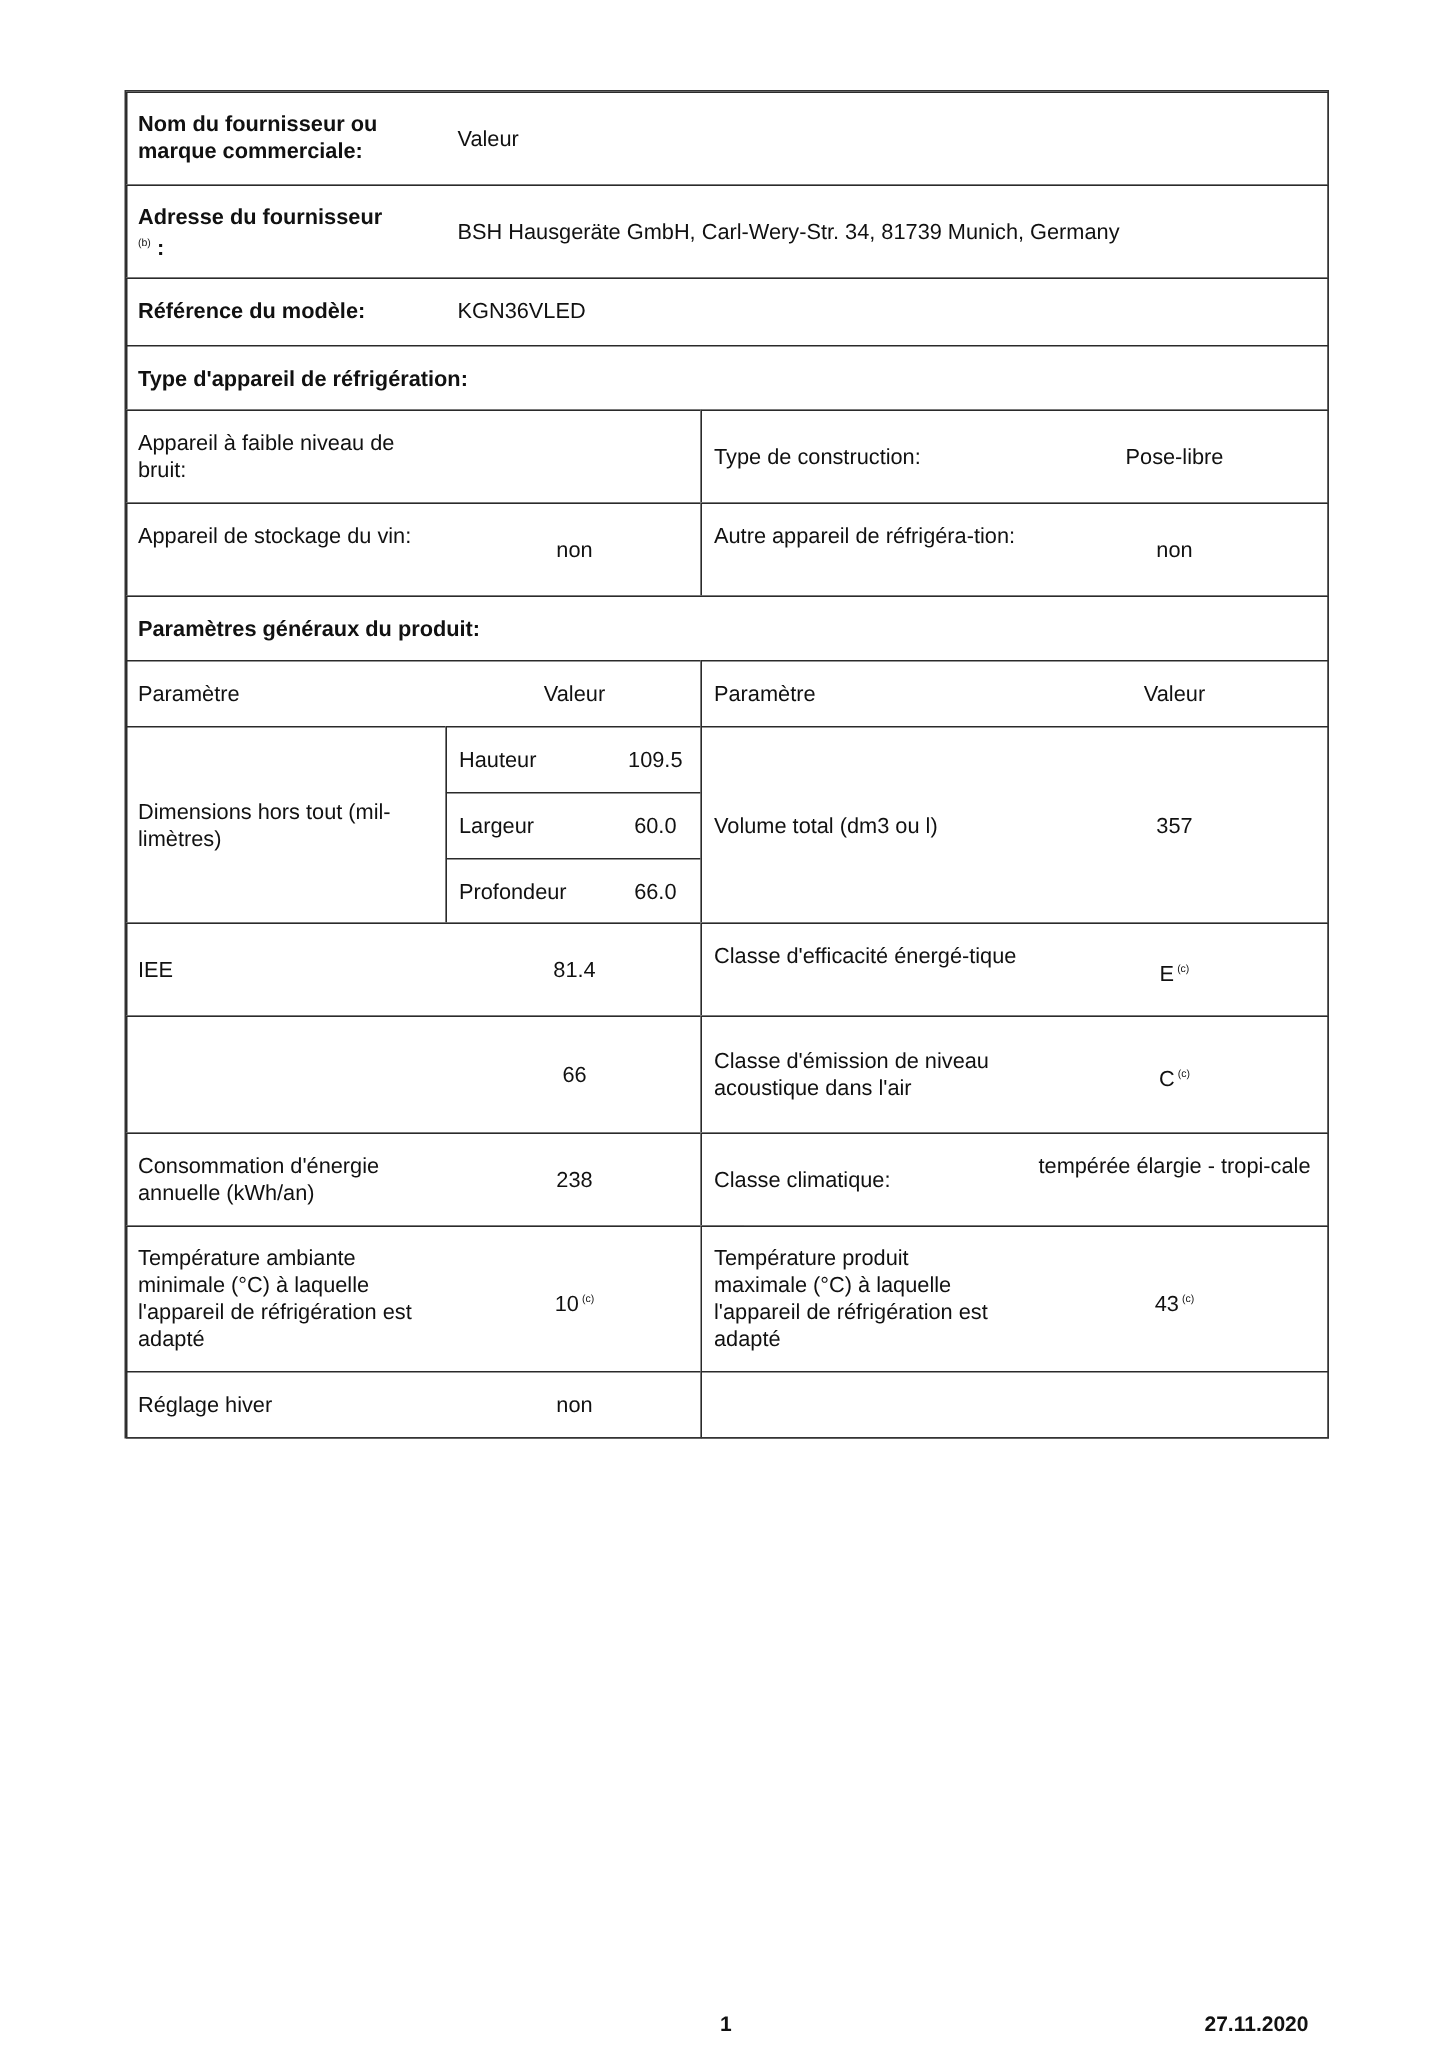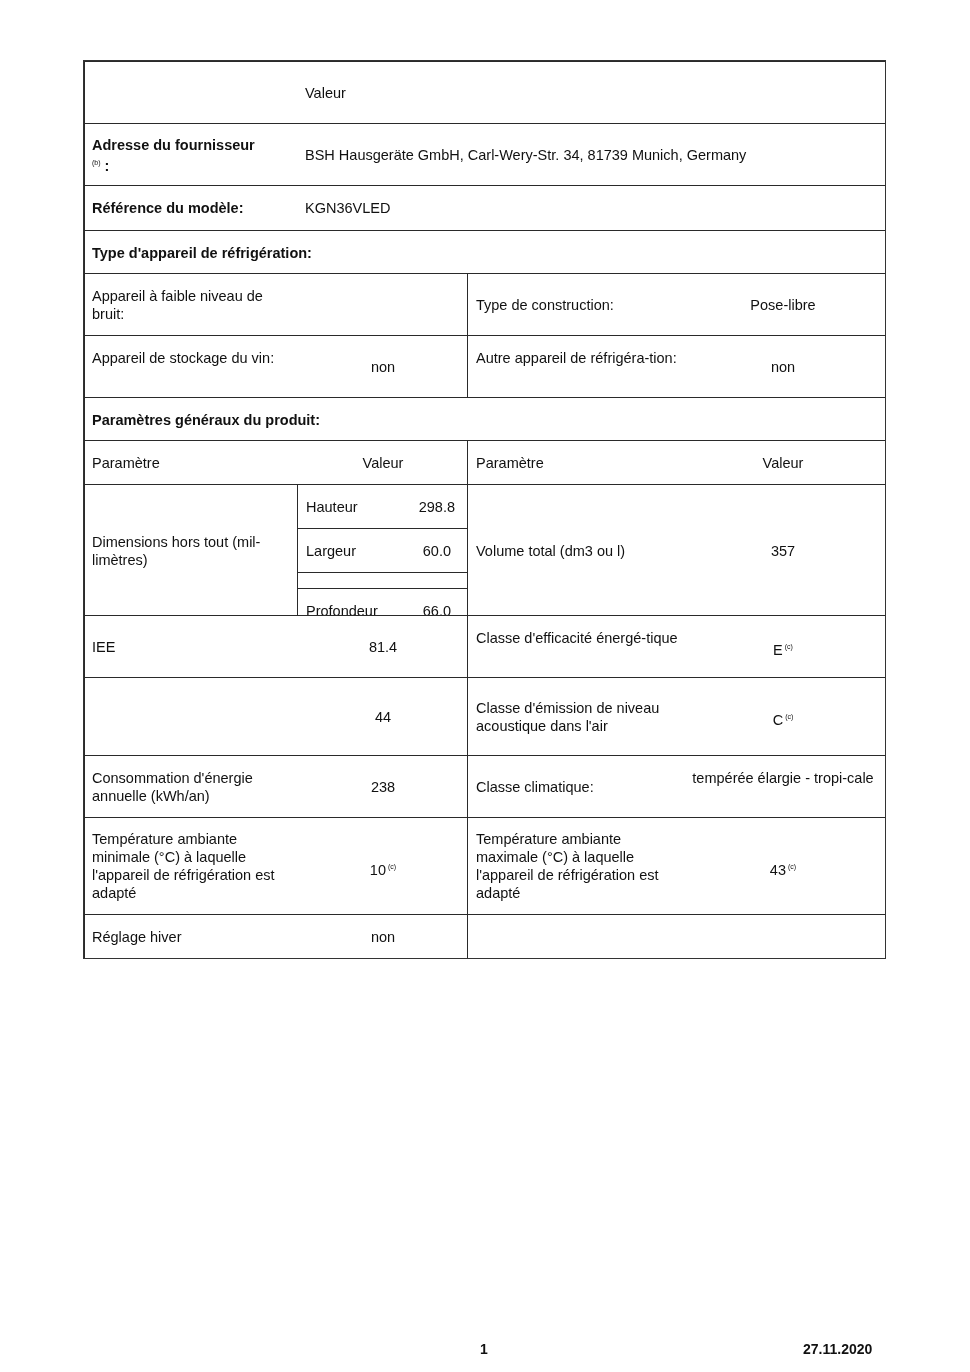--- a/index.html
+++ b/index.html
@@ -13,20 +13,23 @@
   sup.note { font-size: 7px; vertical-align: 6px; margin-left: 2px; font-weight: normal; }
   .footer { position: absolute; font-size: 14px; font-weight: bold; color: #111; }
   .outer { position: absolute; left: 83px; top: 60px; width: 803px; height: 899px; border: 1.5px solid #333; box-sizing: border-box; pointer-events: none; }
 </style>
 </head>
 <body>
 
 <div class="page">
 
   <div class="cell" style="left:84px;top:61px;width:802px;height:63px;">
+    <div class="txt b" style="left:7px;top:12px;width:200px;">
+      <span>Nom du fournisseur ou marque commerciale:</span>
+    </div>
     <div class="txt" style="left:220px;top:22px;">Valeur</div>
   </div>
 
   <div class="cell" style="left:84px;top:123px;width:802px;height:63px;">
     <div class="txt b" style="left:7px;top:12px;width:200px;">
       <span>Adresse du fournisseur</span><br>
       <sup class="note" style="margin-left:0;">(b)</sup>
       <span>:</span>
     </div>
     <div class="txt" style="left:220px;top:22px;">BSH Hausgeräte GmbH, Carl-Wery-Str. 34, 81739 Munich, Germany</div>
@@ -70,48 +73,48 @@
   <div class="cell" style="left:467px;top:440px;width:419px;height:45px;">
     <div class="txt" style="left:8px;top:13px;">Paramètre</div>
     <div class="txt c" style="left:230px;top:13px;width:170px;">Valeur</div>
   </div>
 
   <div class="cell" style="left:84px;top:484px;width:214px;height:132px;">
     <div class="txt" style="left:7px;top:48px;width:200px;">Dimensions hors tout (mil-limètres)</div>
   </div>
   <div class="cell" style="left:297px;top:484px;width:171px;height:45px;">
     <div class="txt" style="left:8px;top:13px;">Hauteur</div>
-    <div class="txt" style="left:112px;top:13px;width:45px;text-align:right;">298.8</div>
+    <div class="txt" style="left:112px;top:13px;width:45px;text-align:right;">109.5</div>
   </div>
   <div class="cell" style="left:297px;top:528px;width:171px;height:45px;">
     <div class="txt" style="left:8px;top:13px;">Largeur</div>
     <div class="txt" style="left:108px;top:13px;width:45px;text-align:right;">60.0</div>
   </div>
-  <div class="cell" style="left:297px;top:572px;width:171px;height:44px;margin-top:16px;">
+  <div class="cell" style="left:297px;top:572px;width:171px;height:44px;">
     <div class="txt" style="left:8px;top:13px;">Profondeur</div>
     <div class="txt" style="left:108px;top:13px;width:45px;text-align:right;">66.0</div>
   </div>
   <div class="cell" style="left:467px;top:484px;width:419px;height:132px;">
     <div class="txt" style="left:8px;top:57px;">Volume total (dm3 ou l)</div>
     <div class="txt c" style="left:230px;top:57px;width:170px;">357</div>
   </div>
 
   <div class="cell" style="left:84px;top:615px;width:384px;height:63px;">
     <div class="txt" style="left:7px;top:22px;">IEE</div>
     <div class="txt c" style="left:240px;top:22px;width:116px;">81.4</div>
   </div>
   <div class="cell" style="left:467px;top:615px;width:419px;height:63px;">
     <div class="txt" style="left:8px;top:13px;width:210px;">Classe d'efficacité énergé-tique</div>
     <div class="txt c" style="left:230px;top:22px;width:170px;">
       <span>E</span><sup class="note">(c)</sup>
     </div>
   </div>
 
   <div class="cell" style="left:84px;top:677px;width:384px;height:79px;">
-    <div class="txt c" style="left:240px;top:30px;width:116px;">44</div>
+    <div class="txt c" style="left:240px;top:30px;width:116px;">66</div>
   </div>
   <div class="cell" style="left:467px;top:677px;width:419px;height:79px;">
     <div class="txt" style="left:8px;top:21px;width:210px;">Classe d'émission de niveau acoustique dans l'air</div>
     <div class="txt c" style="left:230px;top:30px;width:170px;">
       <span>C</span><sup class="note">(c)</sup>
     </div>
   </div>
 
   <div class="cell" style="left:84px;top:755px;width:384px;height:63px;">
     <div class="txt" style="left:7px;top:13px;width:210px;">Consommation d'énergie annuelle (kWh/an)</div>
@@ -122,21 +125,21 @@
     <div class="txt c" style="left:222px;top:13px;width:186px;">tempérée élargie - tropi-cale</div>
   </div>
 
   <div class="cell" style="left:84px;top:817px;width:412px;height:98px;">
     <div class="txt" style="left:7px;top:12px;width:190px;">Température ambiante minimale (°C) à laquelle l'appareil de réfrigération est adapté</div>
     <div class="txt c" style="left:240px;top:40px;width:116px;">
       <span>10</span><sup class="note">(c)</sup>
     </div>
   </div>
   <div class="cell" style="left:467px;top:817px;width:419px;height:98px;">
-    <div class="txt" style="left:8px;top:12px;width:190px;">Température ambiante maximale (°C) à laquelle l'appareil de réfrigération est adapté</div>
+    <div class="txt" style="left:8px;top:12px;width:190px;">Température produit maximale (°C) à laquelle l'appareil de réfrigération est adapté</div>
     <div class="txt c" style="left:230px;top:40px;width:170px;">
       <span>43</span><sup class="note">(c)</sup>
     </div>
   </div>
 
   <div class="cell" style="left:84px;top:914px;width:384px;height:45px;">
     <div class="txt" style="left:7px;top:13px;">Réglage hiver</div>
     <div class="txt c" style="left:240px;top:13px;width:116px;">non</div>
   </div>
   <div class="cell" style="left:467px;top:914px;width:419px;height:45px;"></div>

